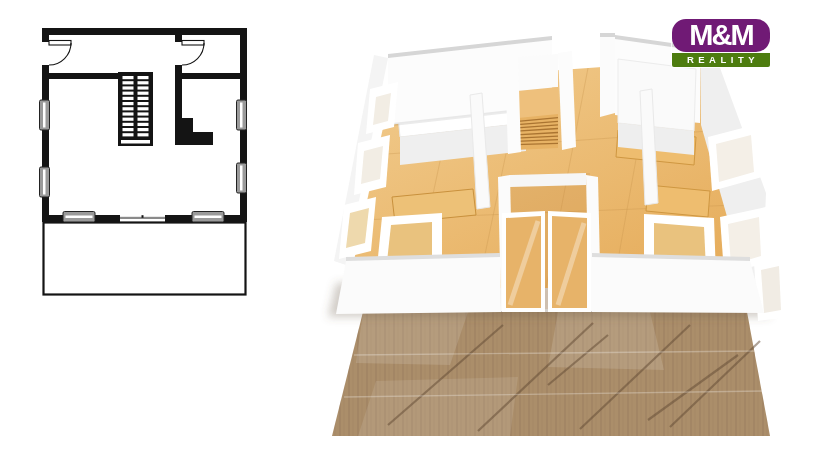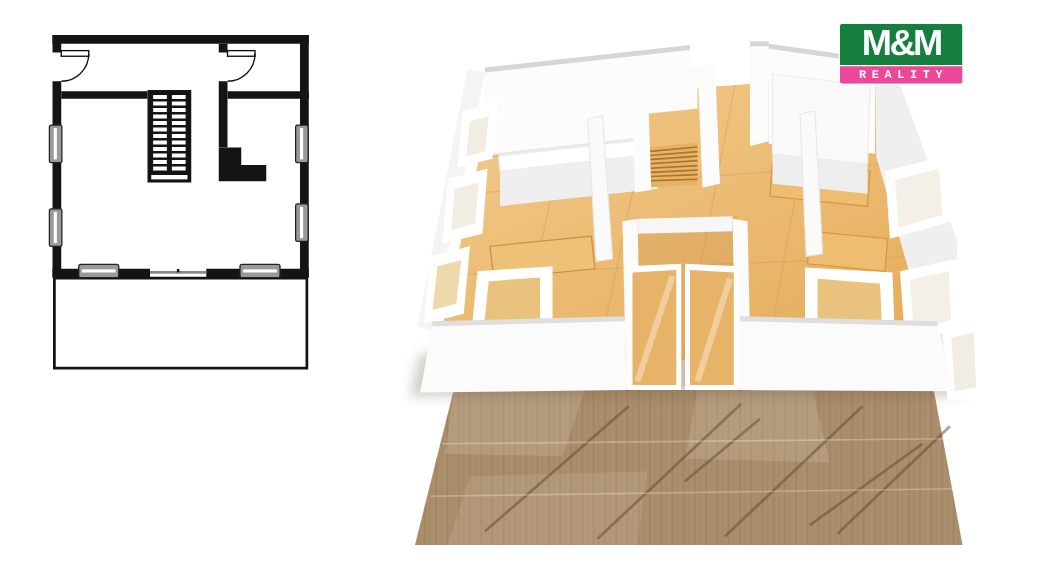--- a/index.html
+++ b/index.html
@@ -4,24 +4,24 @@
 <style>
   html,body{margin:0;padding:0;background:#ffffff;}
   .stage{position:relative;width:832px;height:468px;background:#ffffff;overflow:hidden;
          font-family:"Liberation Sans", sans-serif;}
   .plan2d{position:absolute;left:36px;top:22px;width:214px;height:276px;}
   .plan-label{position:absolute;left:36px;top:306px;width:214px;text-align:center;
               font-size:17px;letter-spacing:.6px;color:#333;}
   .plan3d{position:absolute;left:318px;top:25px;width:500px;height:440px;}
   .logo{position:absolute;left:672px;top:19px;width:98px;border-radius:2px;overflow:hidden;
         box-shadow:0 0 0 1px rgba(255,255,255,.8);}
-  .logo-top{height:33px;background:#15803d;color:#fff;display:flex;align-items:center;justify-content:center;}
+  .logo-top{height:33px;background:#701a75;color:#fff;display:flex;align-items:center;justify-content:center;border-radius:14px;}
   .logo-top span{font-size:29px;font-weight:900;letter-spacing:-2px;line-height:29px;}
-  .logo-bottom{height:14px;background:#ec4899;border-top:1.5px solid #fff;color:#fff;
-               display:flex;align-items:center;justify-content:center;font-family:Liberation Mono, monospace;}
+  .logo-bottom{height:14px;background:#4d7c0f;border-top:1.5px solid #fff;color:#fff;
+               display:flex;align-items:center;justify-content:center;}
   .logo-bottom span{font-size:9.5px;font-weight:700;letter-spacing:4.5px;line-height:10px;padding-left:4px;}
 </style>
 </head>
 <body>
 
 <div class="stage">
 
   <svg class="plan2d" viewBox="0 0 214 276">
 
     <rect x="7.5" y="200.5" width="202" height="72" fill="#ffffff" stroke="#141414" stroke-width="2.2"></rect>

